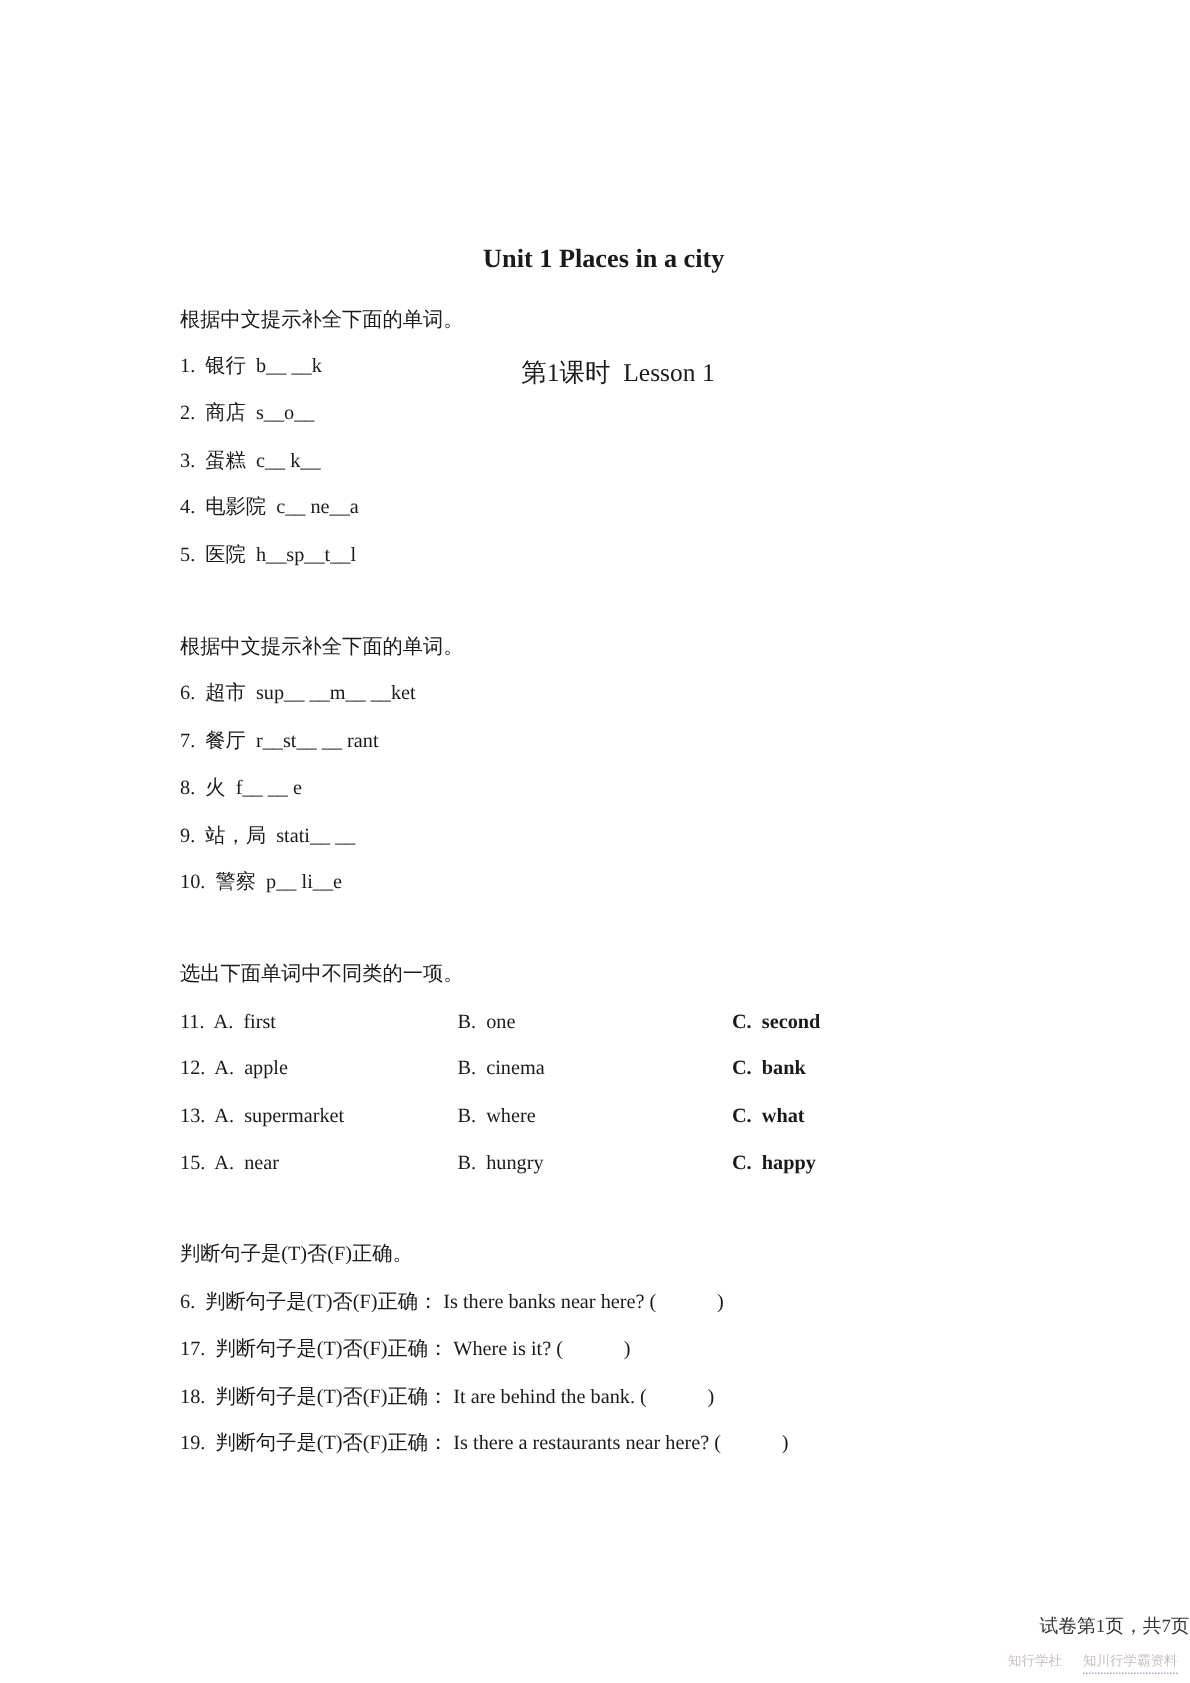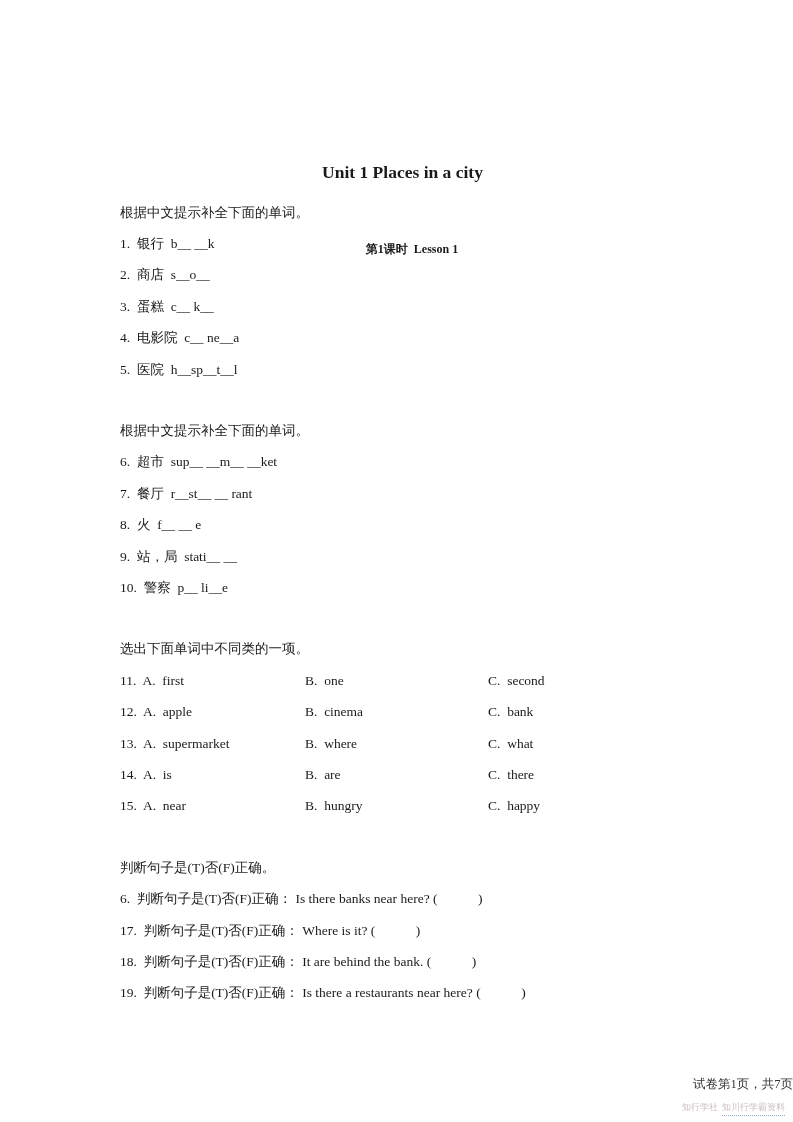--- a/index.html
+++ b/index.html
@@ -18,62 +18,62 @@
     padding-top: 124px;
     text-align: center;
     white-space: pre;
   }
   .title {
     font-size: 17.5px;
     font-weight: bold;
     line-height: 24px;
   }
   .subtitle {
-    font-size: 12px;
-    font-weight: bold;
+    font-size: 17px;
+    font-weight: normal;
     line-height: 24px;
     margin-top: 17px;
     padding-left: 19px;
   }
   .content {
     position: absolute;
     top: 197px;
     left: 120px;
     right: 90px;
   }
   .section + .section { margin-top: 30px; }
   .row {
     height: 31.4px;
     display: flex;
     align-items: center;
     font-size: 13.5px;
     white-space: pre;
   }
   .choice-row .c1 { width: 185px; }
   .choice-row .c2 { width: 183px; }
-  .choice-row .c3 { flex: 1; }
+  .choice-row .c3 { flex: 1; font-weight: bold; }
   .footer {
     position: absolute;
     left: 0; right: 0;
     bottom: 30px;
     text-align: right;
     font-size: 12.5px;
     line-height: 16px;
     color: #333333;
     white-space: pre;
   }
   .watermark {
     position: absolute;
     right: 8px;
     bottom: 6px;
     font-size: 9px;
     color: #c9bcbc;
     white-space: pre;
     display: flex;
-    gap: 4px;
+    gap: 14px;
     font-family: "Liberation Sans", "DejaVu Sans", sans-serif;
   }
   .watermark .wm-right { border-bottom: 1px dotted #93a9cd; padding-bottom: 1px; }
 </style>
 </head>
 <body>
 
 <div class="page">
 
   <div class="titles">
@@ -112,25 +112,20 @@
         <span class="c1">12.  A.  apple</span>
         <span class="c2">B.  cinema</span>
         <span class="c3">C.  bank</span>
       </div>
       <div class="row choice-row">
         <span class="c1">13.  A.  supermarket</span>
         <span class="c2">B.  where</span>
         <span class="c3">C.  what</span>
       </div>
       <div class="row choice-row">
-        <span class="c1">14.  A.  is</span>
-        <span class="c2">B.  are</span>
-        <span class="c3">C.  there</span>
-      </div>
-      <div class="row choice-row">
         <span class="c1">15.  A.  near</span>
         <span class="c2">B.  hungry</span>
         <span class="c3">C.  happy</span>
       </div>
     </div>
 
     <div class="section">
       <div class="row">判断句子是(T)否(F)正确。</div>
       <div class="row">6.  判断句子是(T)否(F)正确： Is there banks near here? (            )</div>
       <div class="row">17.  判断句子是(T)否(F)正确： Where is it? (            )</div>

